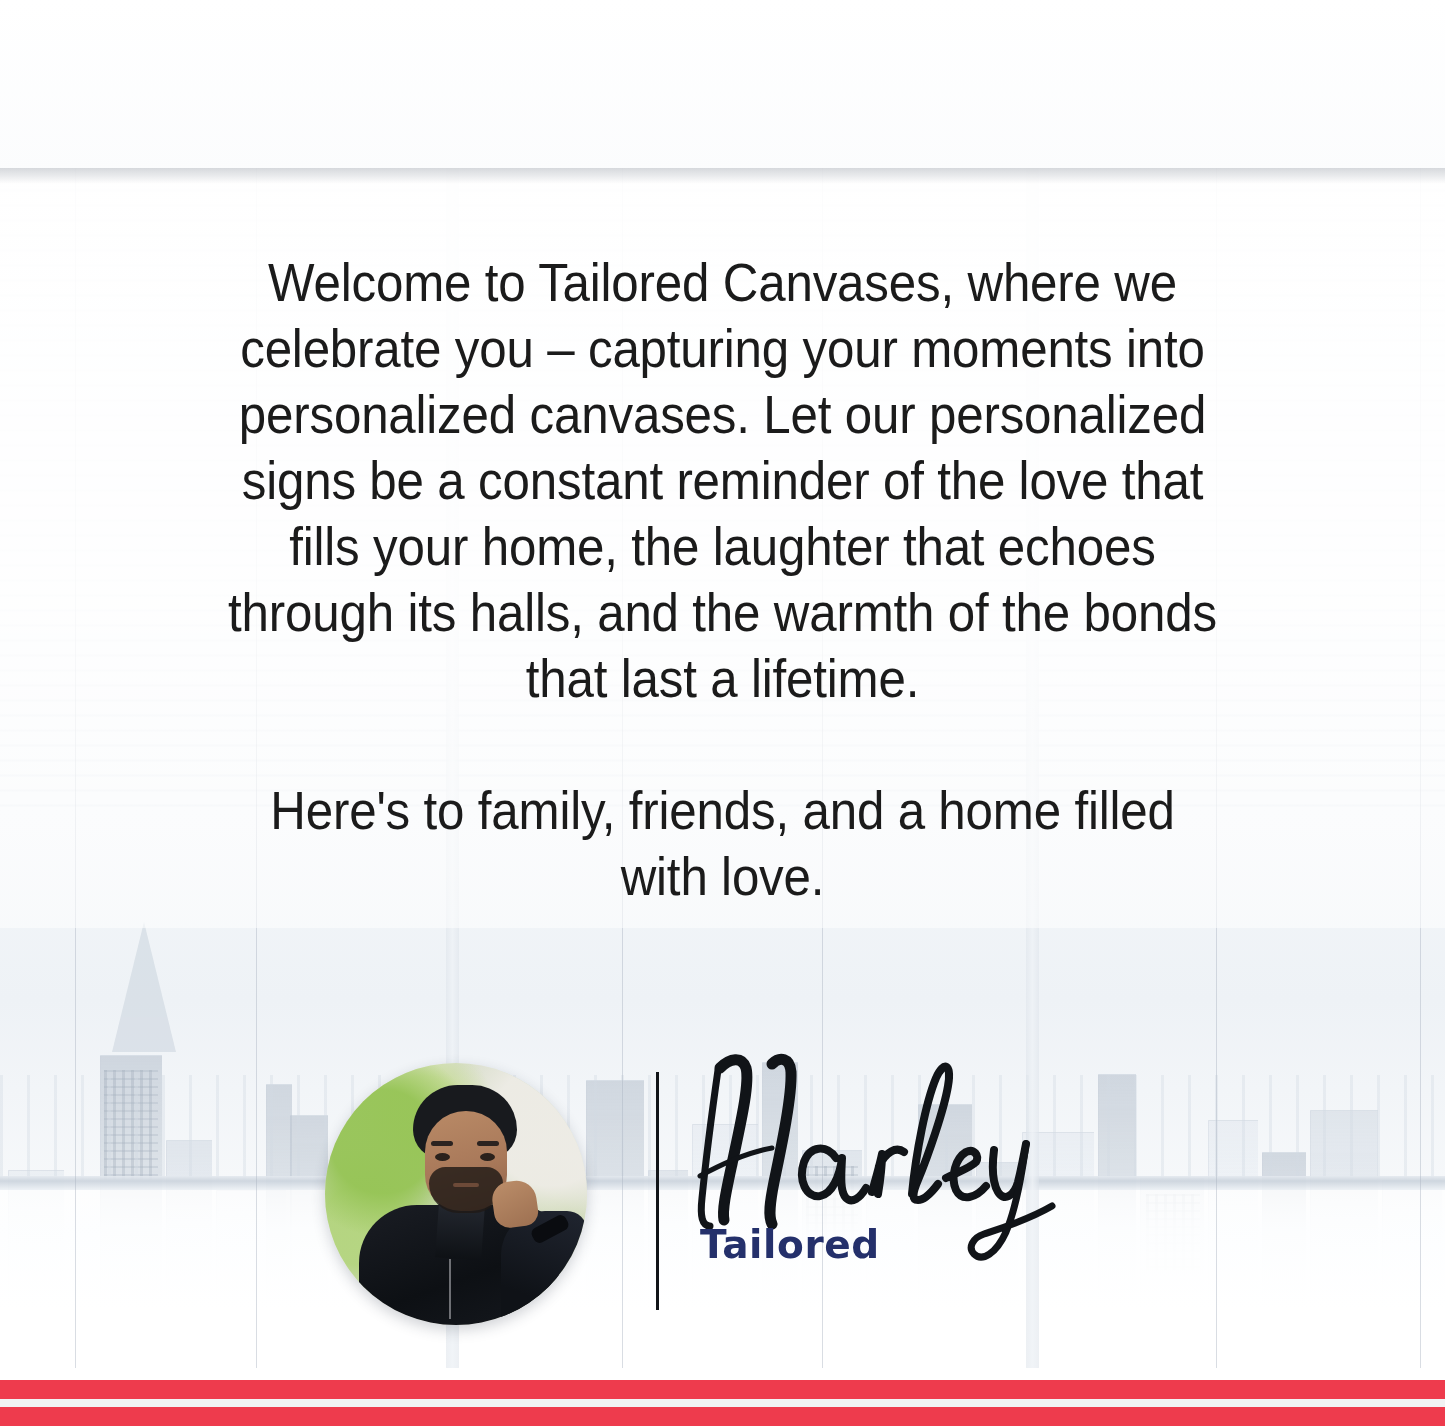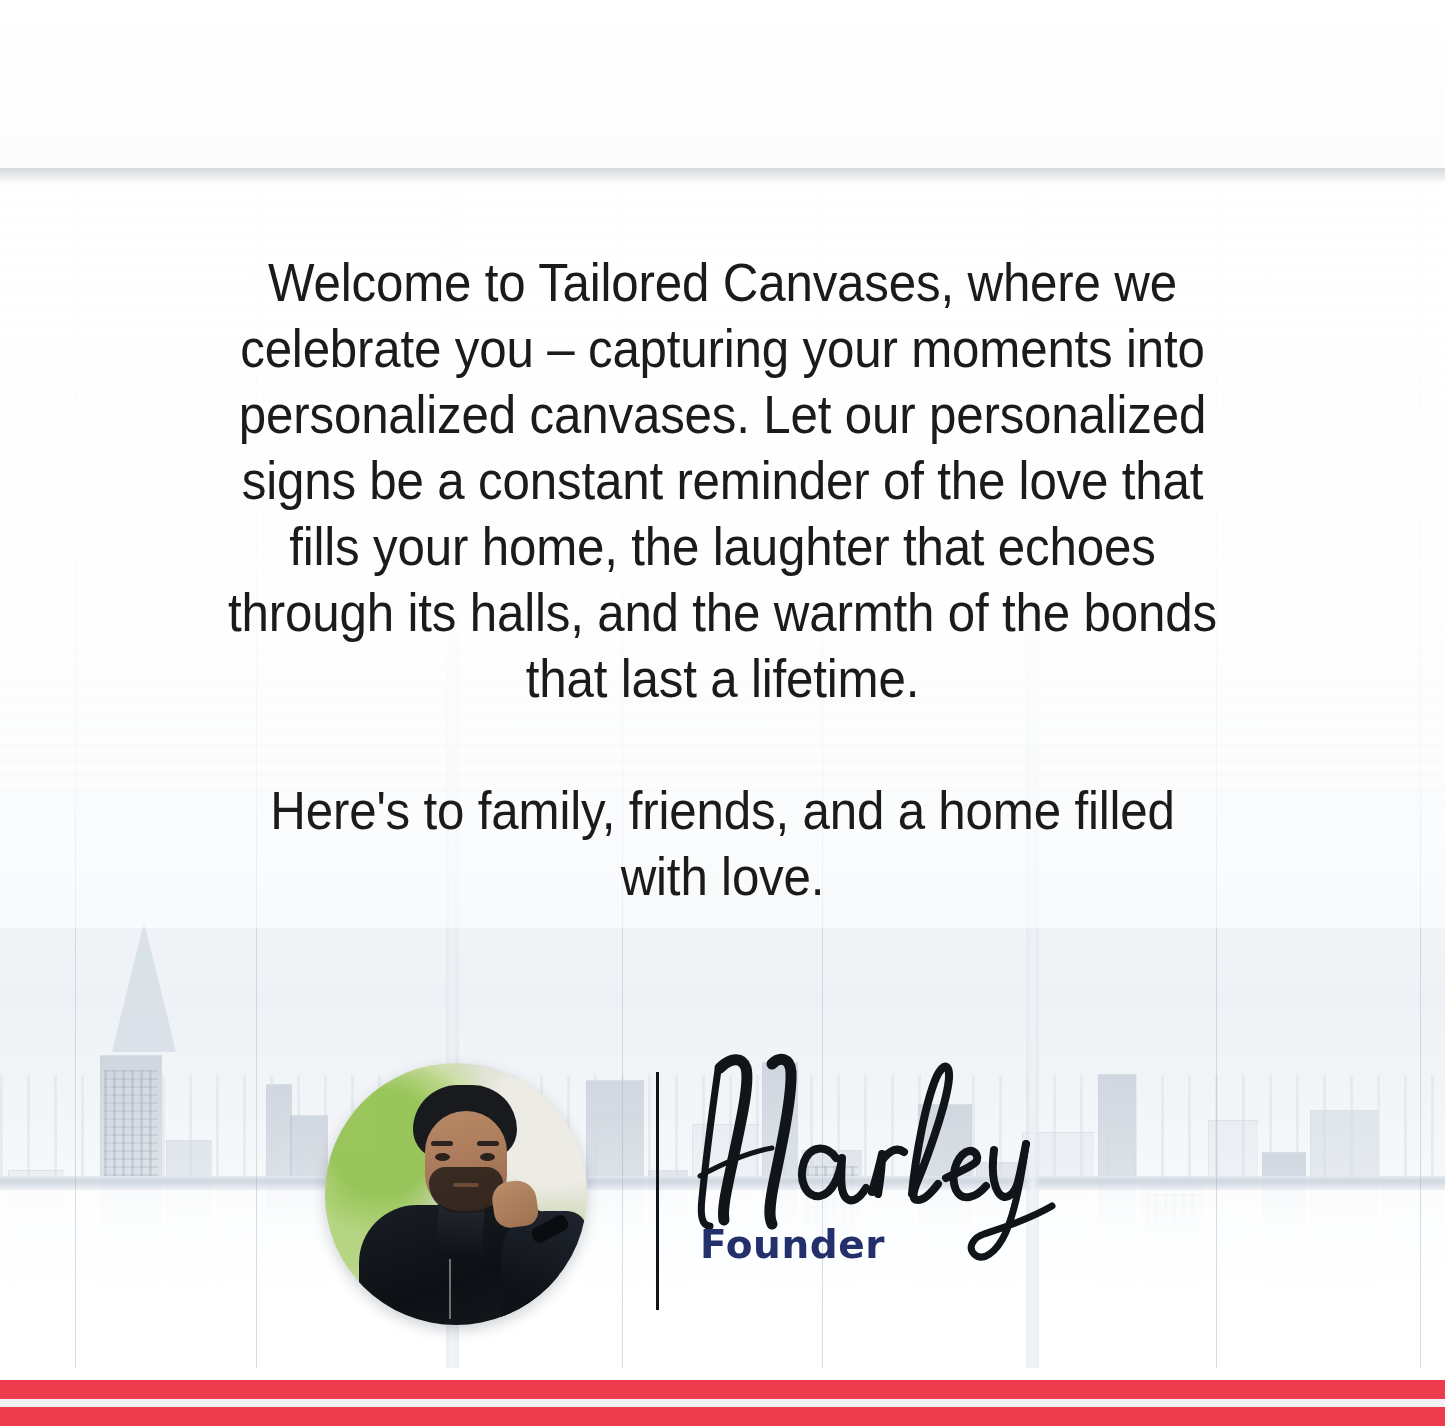--- a/index.html
+++ b/index.html
@@ -376,20 +376,20 @@
         <path d="M286 138 C298 132 310 128 316 122 C320 116 314 108 306 112 C296 118 290 136 296 150 C302 162 316 158 326 146" stroke-width="8"></path>
 
         <path d="M334 110 C332 126 332 142 338 152 C344 162 354 156 358 142 C362 126 364 114 366 104" stroke-width="8"></path>
         <path d="M366 104 C362 134 356 168 346 192 C336 214 322 222 314 214 C308 208 312 198 324 194 C342 188 368 180 392 166" stroke-width="7"></path>
       </g>
     </svg>
     <span class="sig-fallback">Harley</span>
   </div>
 
   <div class="founder">
-    <div>Founder</div>
+    <div>Tailored</div>
   </div>
 
   <div class="bar bar-top"></div>
   <div class="bar bar-gap"></div>
   <div class="bar bar-bot"></div>
 
 </div>
 
 </body></html>

